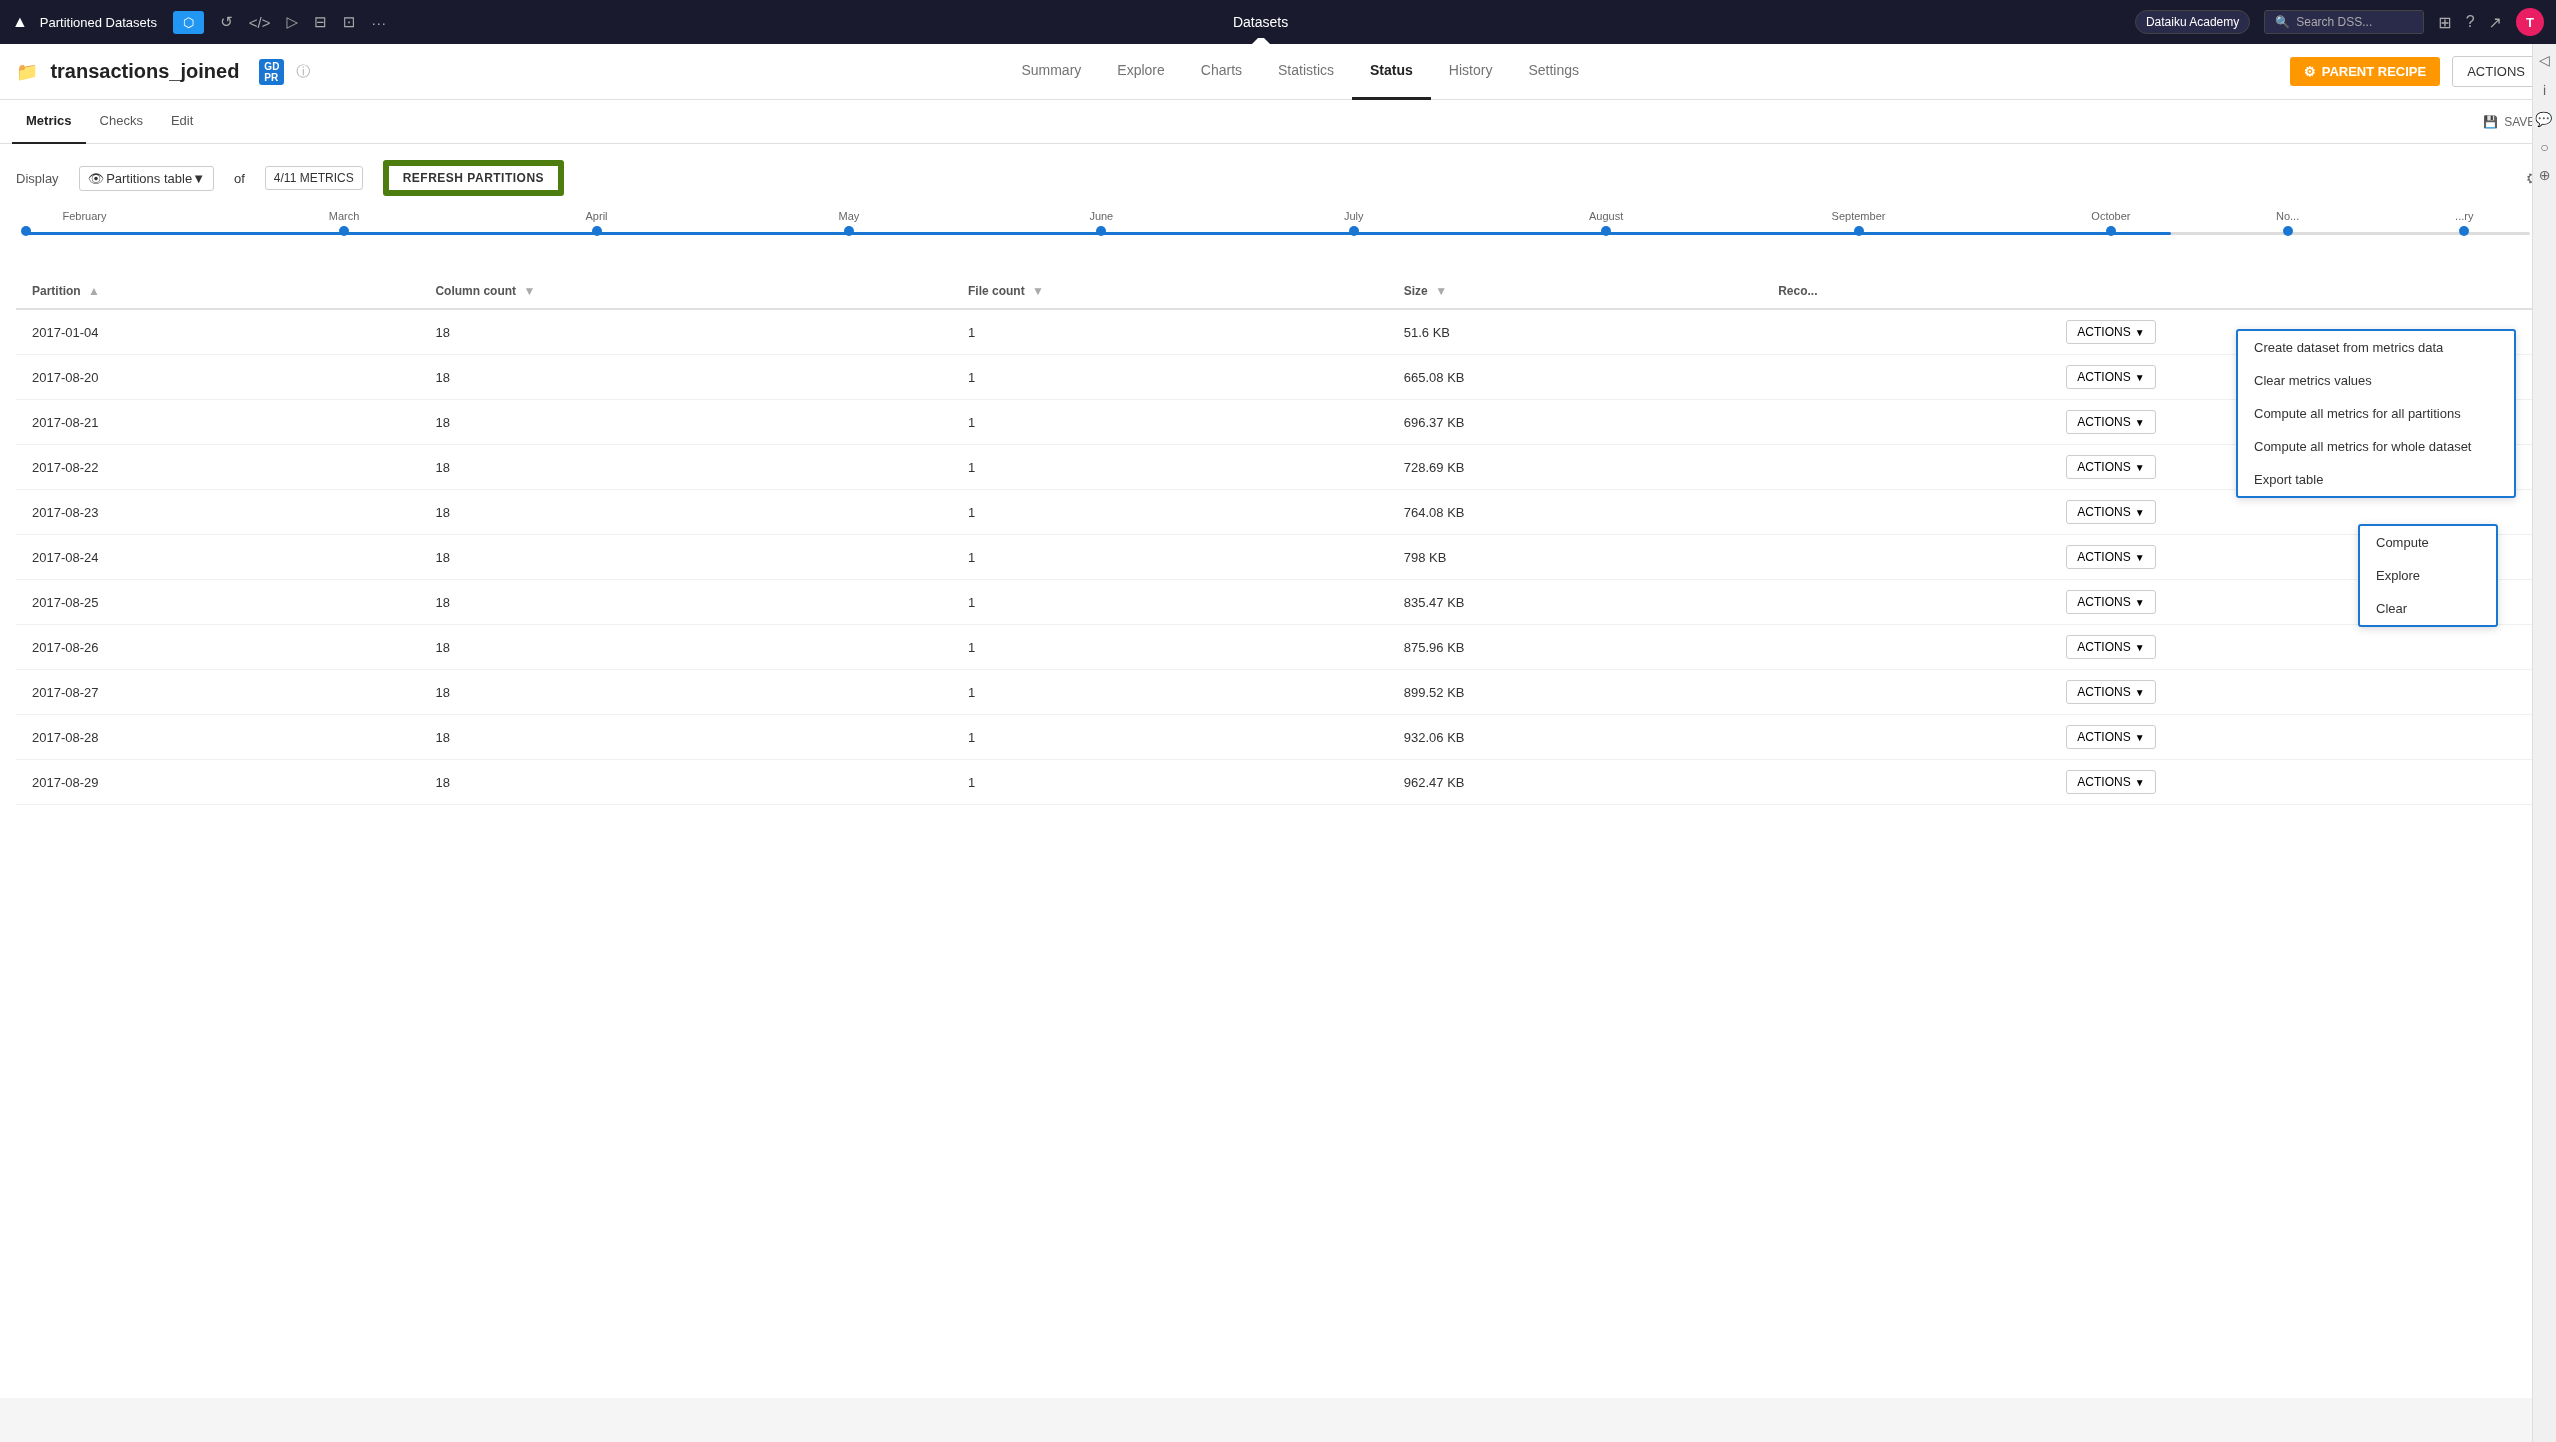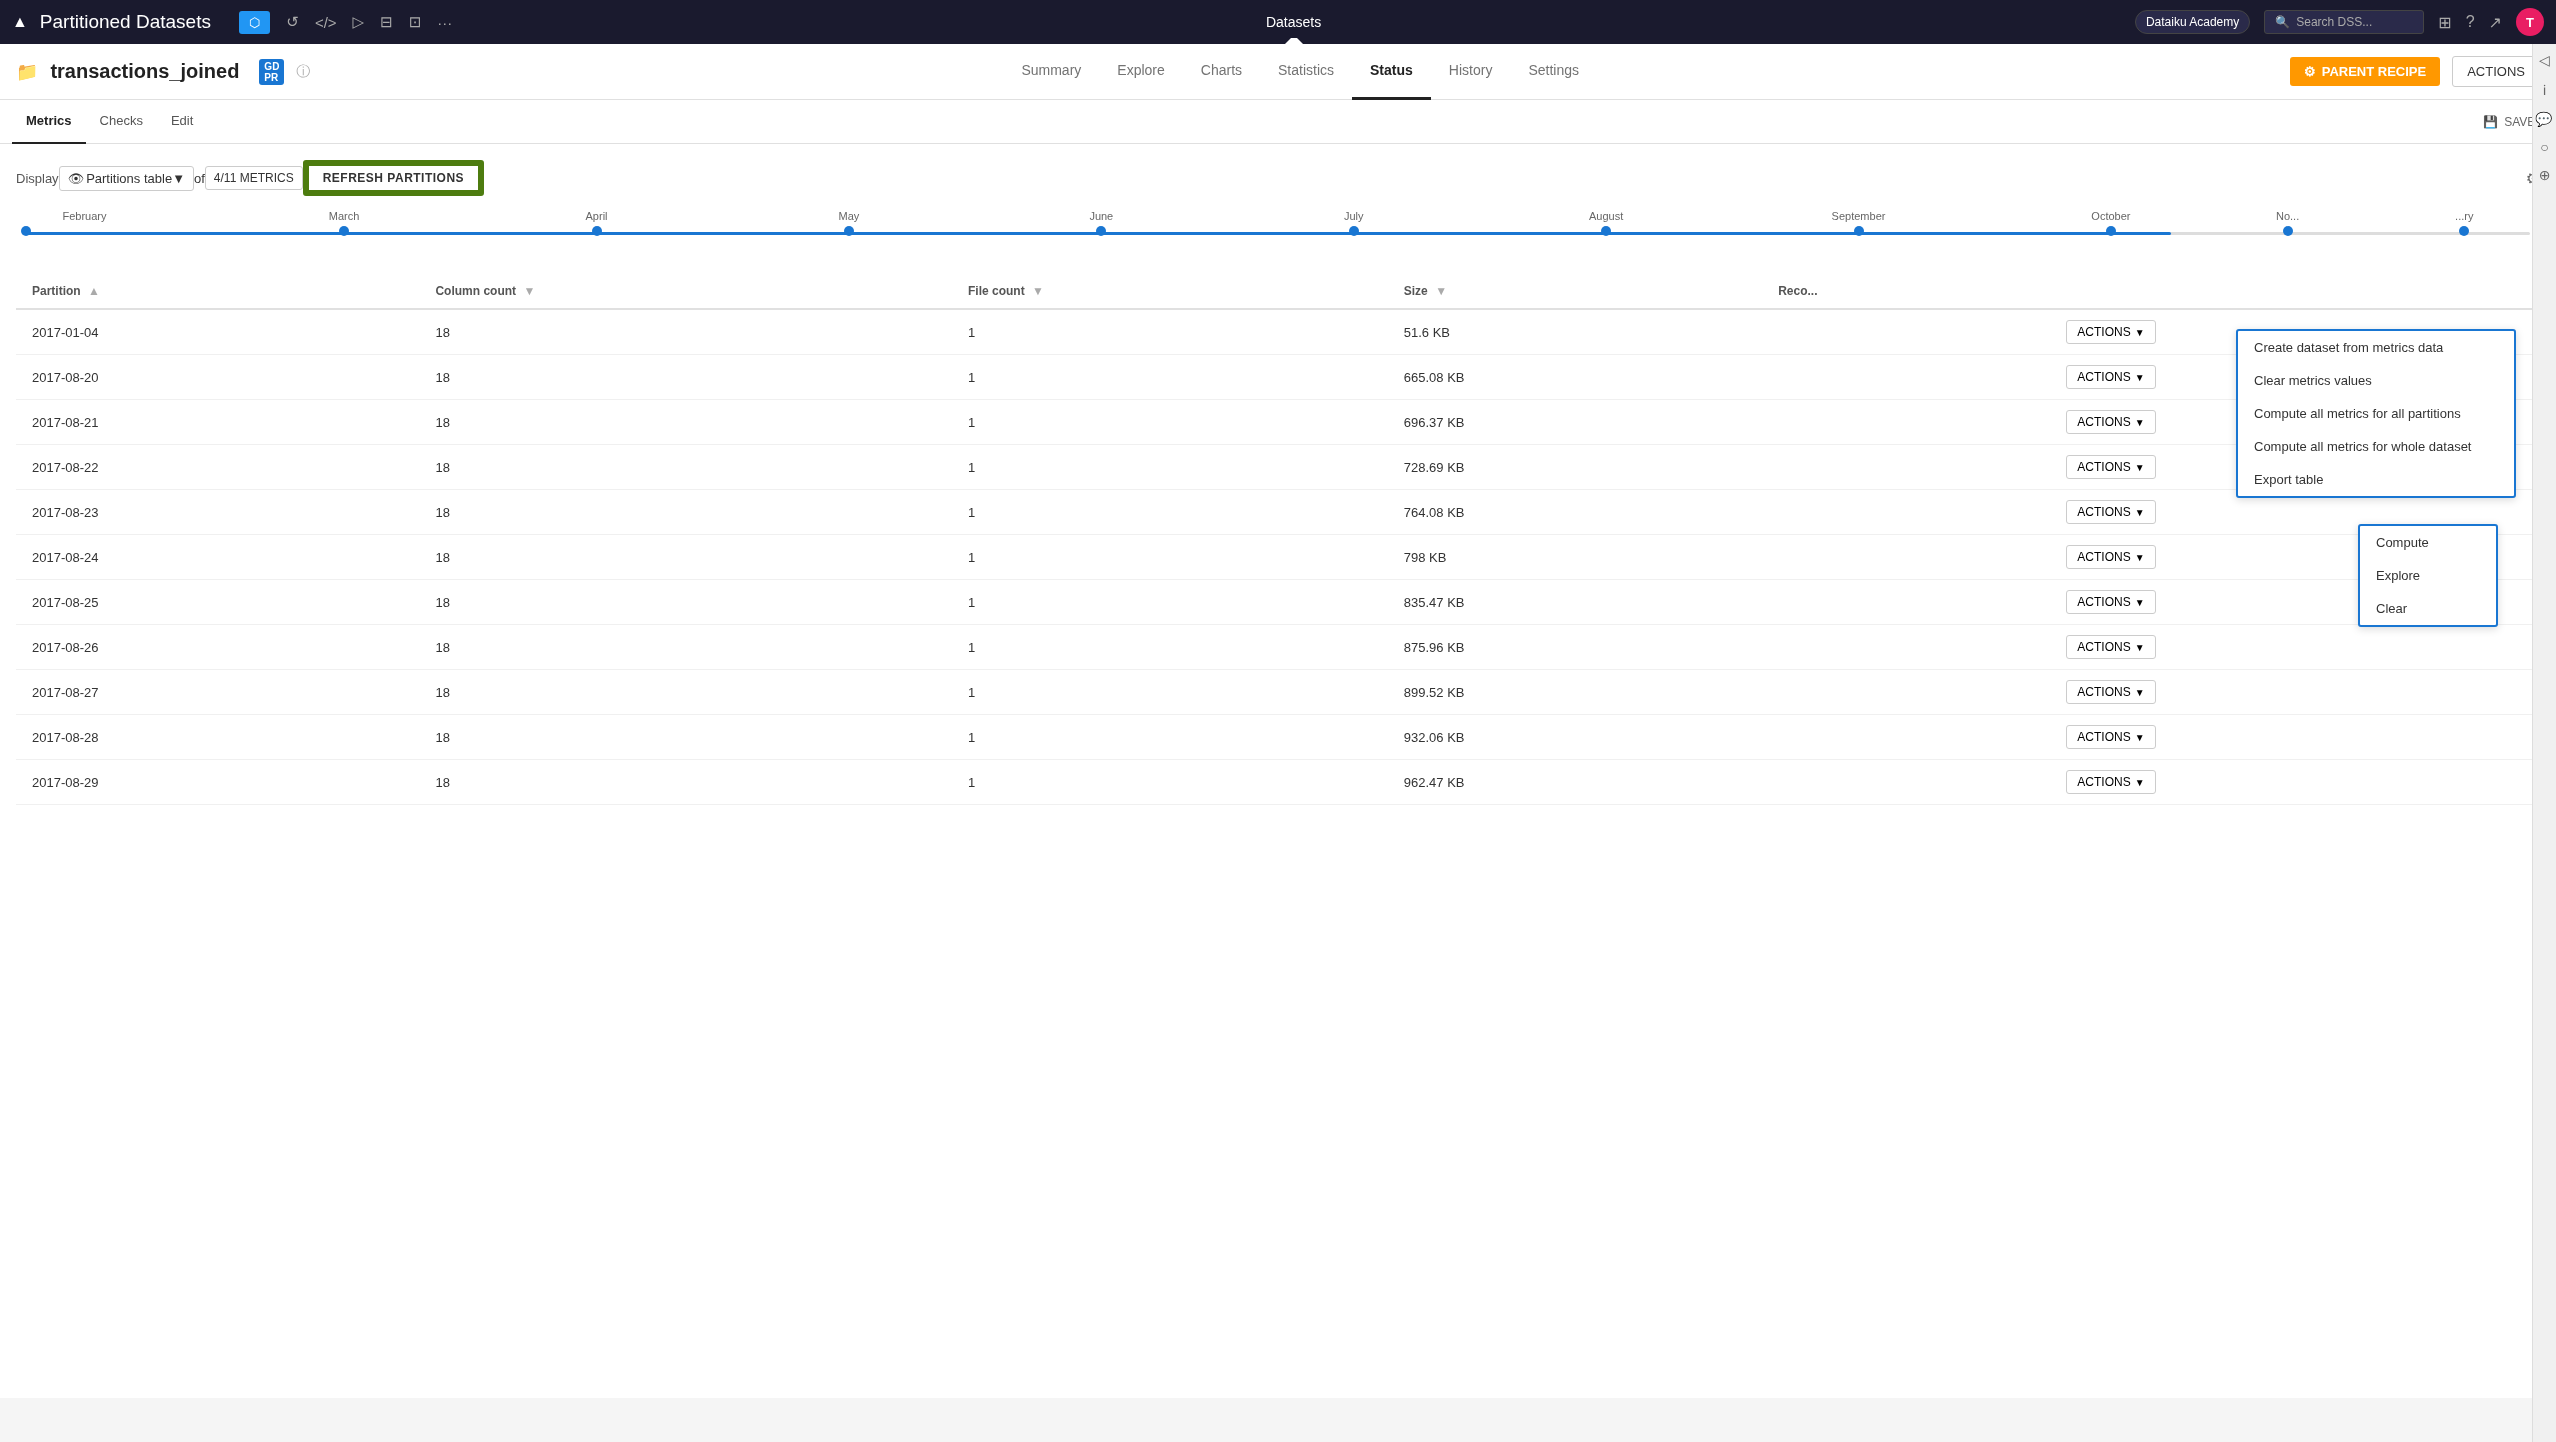--- a/index.html
+++ b/index.html
@@ -9,21 +9,21 @@
     .top-nav {
       display: flex;
       align-items: center;
       background: #1a1a2e;
       height: 44px;
       padding: 0 12px;
       color: #fff;
       gap: 8px;
     }
     .top-nav .logo { font-size: 16px; color: #fff; margin-right: 4px; }
-    .top-nav .project-name { color: #fff; font-size: 19px; font-weight: 500; margin-right: 20px; }
+    .top-nav .project-name { color: #fff; font-size: 13px; font-weight: 500; margin-right: 8px; }
     .top-nav .flow-btn {
       background: #2196f3;
       color: #fff;
       border: none;
       border-radius: 3px;
       padding: 4px 10px;
       font-size: 13px;
       cursor: pointer;
       display: flex;
       align-items: center;
@@ -77,21 +77,21 @@
     }
     .sub-tab { padding: 0 14px; height: 44px; display: flex; align-items: center; font-size: 13px; color: #555; cursor: pointer; border-bottom: 2px solid transparent; }
     .sub-tab.active { color: #222; border-bottom: 2px solid #222; font-weight: 600; }
     .saved-btn { margin-left: auto; display: flex; align-items: center; gap: 6px; color: #666; font-size: 12px; background: none; border: none; cursor: pointer; }
     .saved-icon { color: #999; }
 
     
     .main-content { background: #fff; padding: 16px; height: calc(100vh - 188px); overflow: hidden; position: relative; }
 
     
-    .display-bar { display: flex; align-items: center; gap: 0; margin-bottom: 14px; }
+    .display-bar { display: flex; align-items: center; gap: 20px; margin-bottom: 14px; }
     .display-label { color: #555; font-size: 13px; }
     .display-select-wrapper { display: flex; align-items: center; gap: 0; border: 1px solid #ccc; border-radius: 3px; padding: 4px 8px; background: #fff; cursor: pointer; }
     .display-select-wrapper span { font-size: 13px; color: #333; }
     .metrics-badge { background: #fff; border: 1px solid #ccc; border-radius: 3px; padding: 4px 8px; font-size: 12px; font-weight: 500; color: #333; }
     .refresh-btn { background: #fff; border: 6px solid #4d7c0f; border-radius: 3px; padding: 5px 14px; font-size: 12px; font-weight: 600; color: #333; cursor: pointer; letter-spacing: 0.5px; }
     .gear-icon-btn { margin-left: auto; cursor: pointer; color: #666; font-size: 16px; }
 
     
     .timeline { display: flex; align-items: center; padding: 10px 0 16px 0; gap: 0; overflow: hidden; }
     .timeline-track { position: absolute; left: 10px; right: 10px; top: 22px; height: 3px; background: #ddd; border-radius: 2px; }

